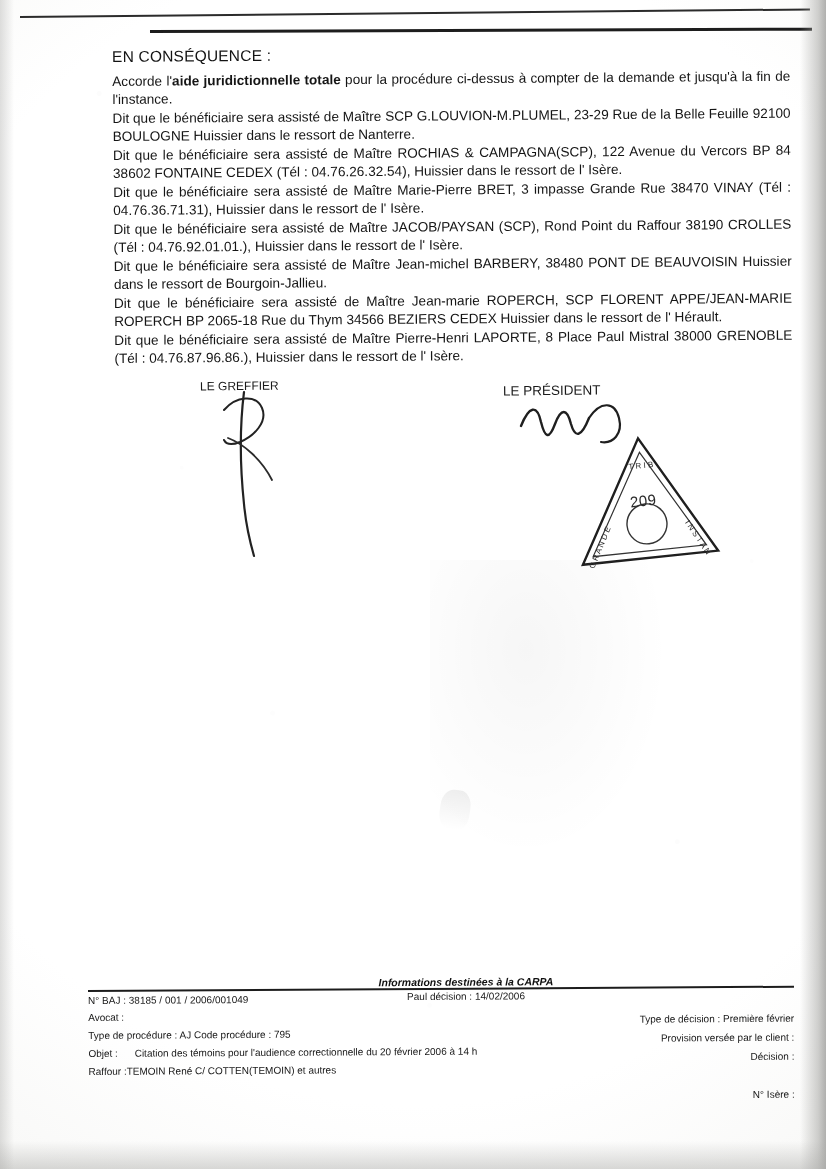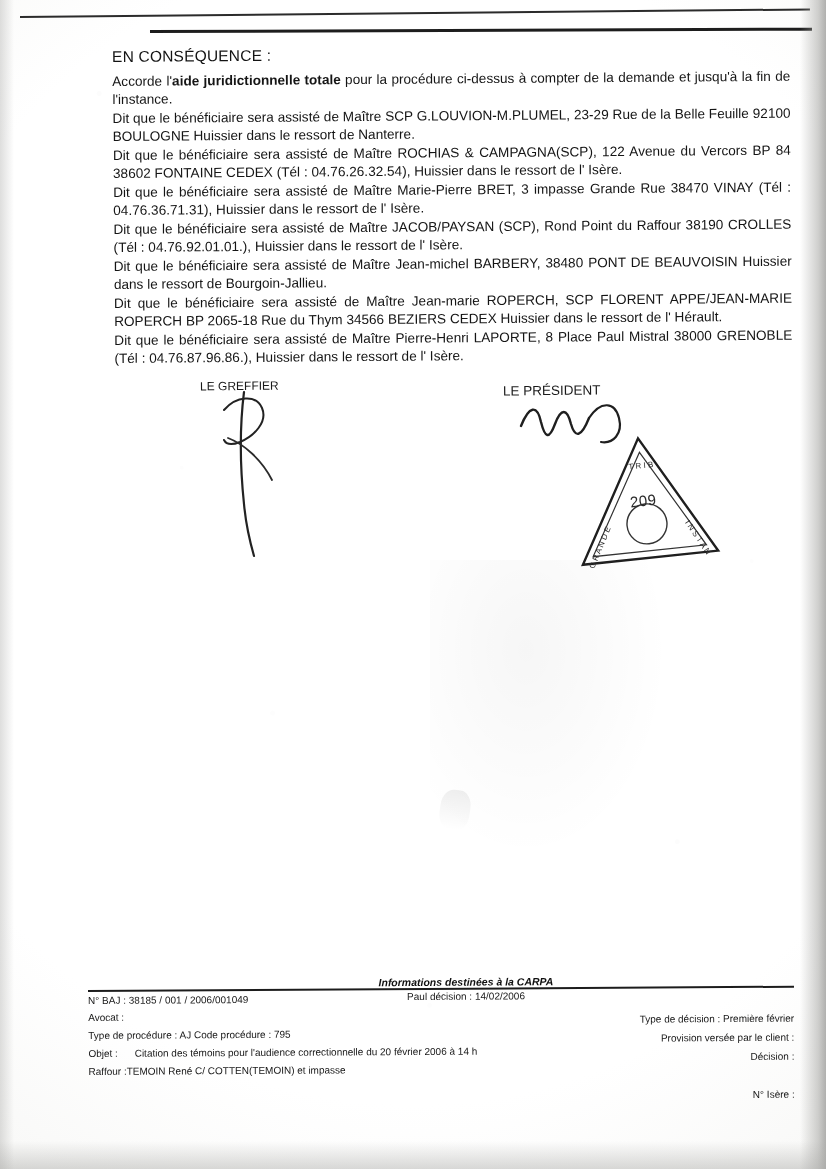--- a/index.html
+++ b/index.html
@@ -283,21 +283,21 @@
         </div>
         <div class="f-row">
           <span>Type de procédure :</span>
           <span class="f-strong">AJ Code procédure :  795</span>
         </div>
         <div class="f-row">
           <span>Objet :</span>
           <span class="indent-obj">Citation des témoins pour l'audience correctionnelle du 20 février 2006 à 14 h</span>
         </div>
         <div class="f-row">
-          <span>Raffour :</span><span class="f-strong">TEMOIN René</span><span> C/ </span><span class="f-strong">COTTEN(TEMOIN)</span><span> et impasse</span>
+          <span>Raffour :</span><span class="f-strong">TEMOIN René</span><span> C/ </span><span class="f-strong">COTTEN(TEMOIN)</span><span> et autres</span>
         </div>
       </div>
 
       <div class="footer-right">
         <div class="f-right-row">
           <span>Type de décision :</span>
           <span class="f-strong">Première février</span>
         </div>
         <div class="f-right-row">
           <span>Provision versée par le client :</span>

